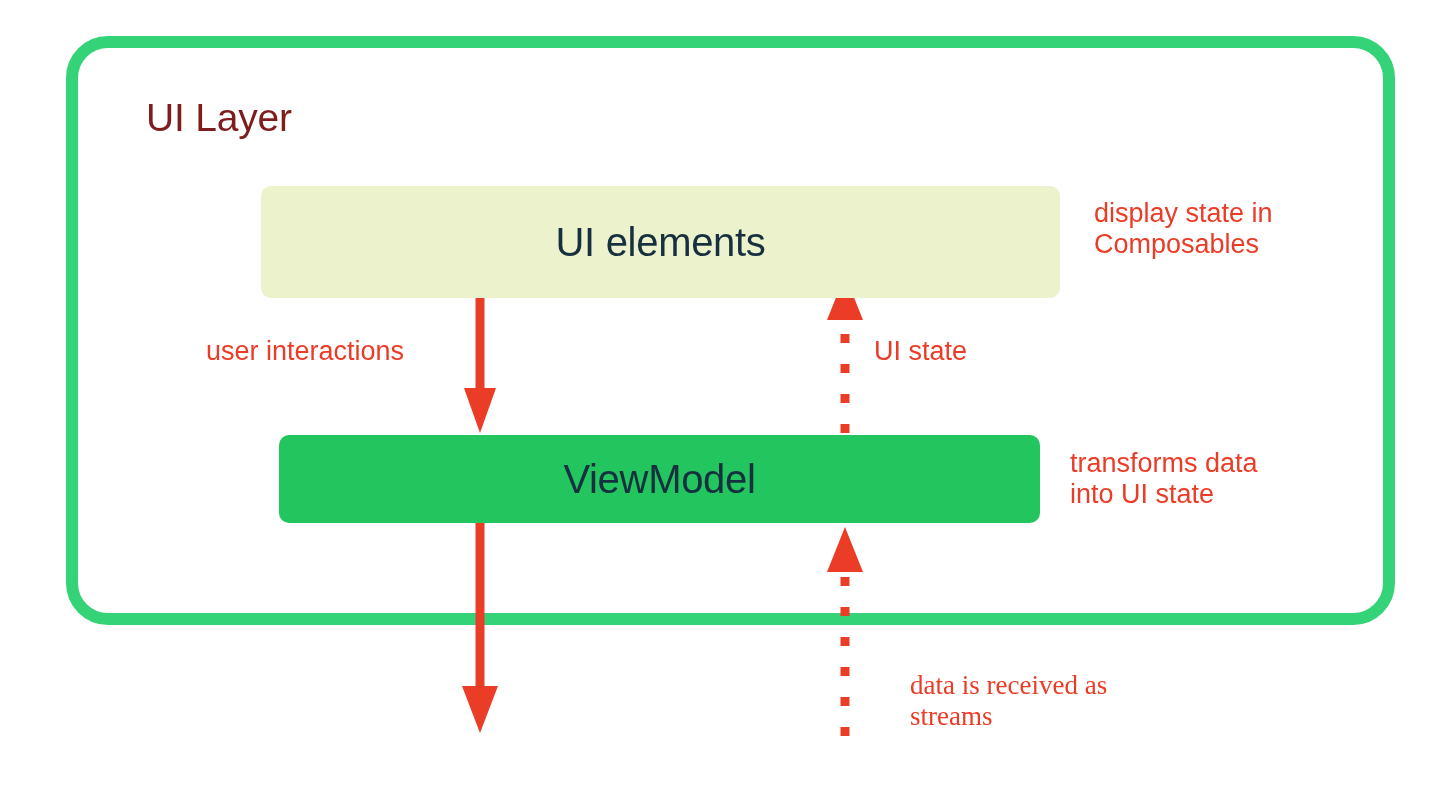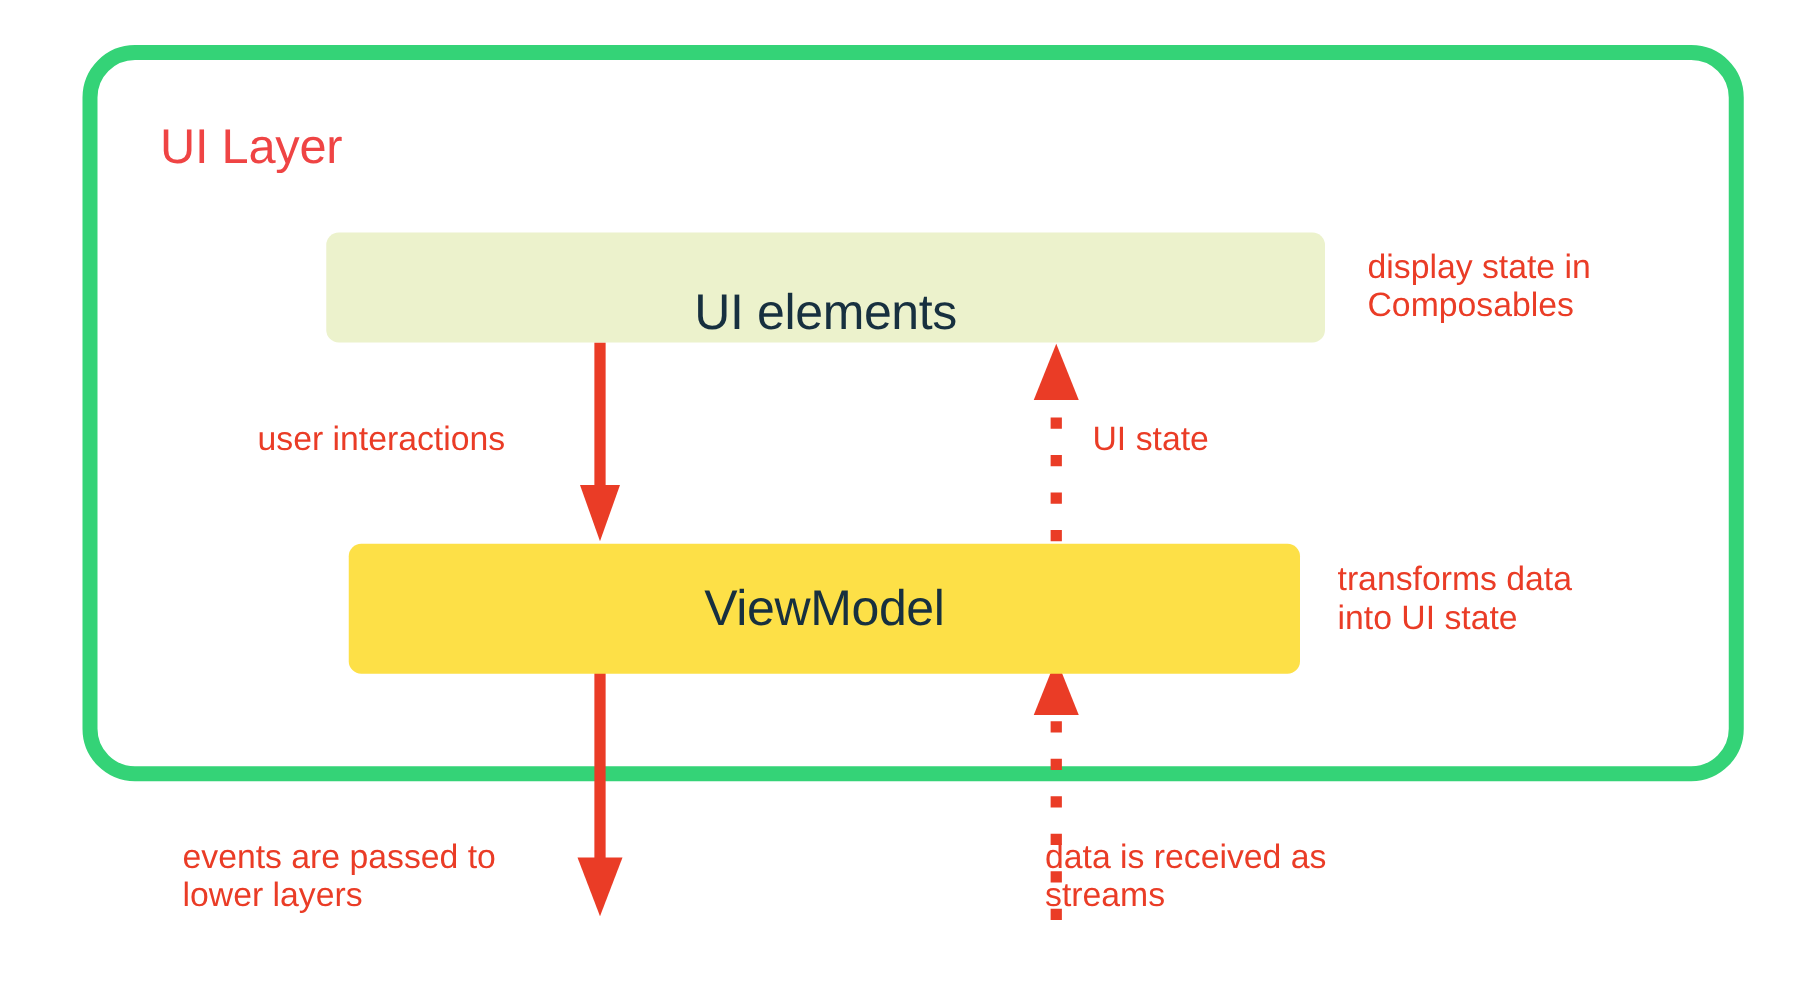--- a/index.html
+++ b/index.html
@@ -27,25 +27,25 @@
     height: 589px;
     border: 12px solid #34d377;
     border-radius: 42px;
     box-sizing: border-box;
     background: transparent;
     z-index: 3;
   }
 
   .layer-title {
     position: absolute;
-    left: 128px;
+    left: 146px;
     top: 94px;
     font-size: 39px;
     line-height: 48px;
-    color: #ef4444;
+    color: #7f1d1d;
     letter-spacing: -0.2px;
     white-space: nowrap;
     z-index: 6;
   }
 
   
   .node-box {
     position: absolute;
     box-sizing: border-box;
     border-radius: 10px;
@@ -59,48 +59,47 @@
     line-height: 48px;
     color: #17303f;
     letter-spacing: -0.3px;
     white-space: nowrap;
   }
 
   .box-ui-elements {
     left: 261px;
     top: 186px;
     width: 799px;
-    height: 88px;
+    height: 112px;
     background: #ecf2cc;
-    align-items: flex-end;
   }
   .box-viewmodel {
     left: 279px;
     top: 435px;
     width: 761px;
-    height: 104px;
-    background: #fde047;
+    height: 88px;
+    background: #22c55e;
     align-items: center;
   }
 
   
   .ann {
     position: absolute;
     color: #ea3c26;
     font-size: 27px;
     line-height: 31px;
     white-space: pre-line;
     z-index: 6;
   }
   .ann-display-state   { left: 1094px; top: 198px; }
   .ann-transforms      { left: 1070px; top: 448px; }
   .ann-user-inter      { left: 206px;  top: 336px; white-space: nowrap; }
   .ann-ui-state        { left: 874px;  top: 336px; white-space: nowrap; }
   .ann-events-passed   { left: 146px;  top: 670px; }
-  .ann-data-streams    { left: 836px;  top: 670px; }
+  .ann-data-streams    { left: 910px;  top: 670px; font-family: Liberation Serif, serif; }
 
   
   .arrow-svg {
     position: absolute;
     left: 0;
     top: 0;
     width: 1447px;
     height: 792px;
     z-index: 4;
     pointer-events: none;
@@ -164,19 +163,17 @@
   <div class="ann ann-display-state">display state in
 Composables</div>
 
   <div class="ann ann-user-inter">user interactions</div>
 
   <div class="ann ann-transforms">transforms data
 into UI state</div>
 
   <div class="ann ann-ui-state">UI state</div>
 
-  <div class="ann ann-events-passed">events are passed to
-lower layers</div>
 
   <div class="ann ann-data-streams">data is received as
 streams</div>
 
 </div>
 
 </body></html>

